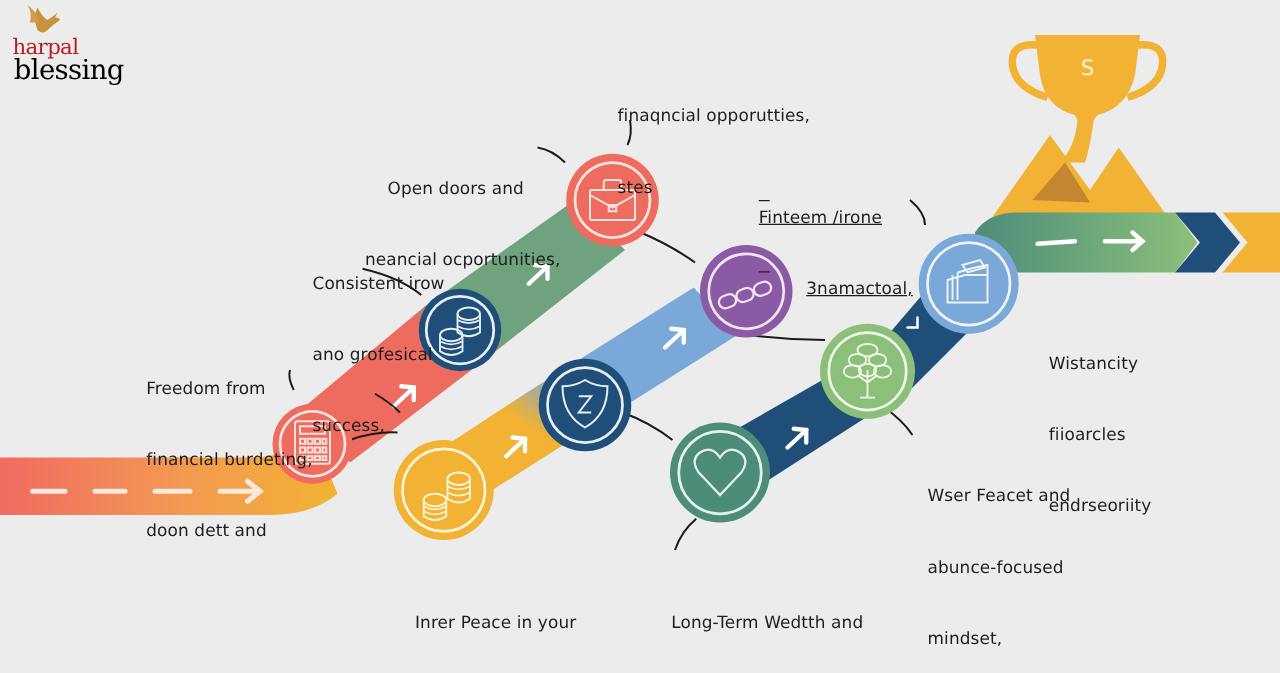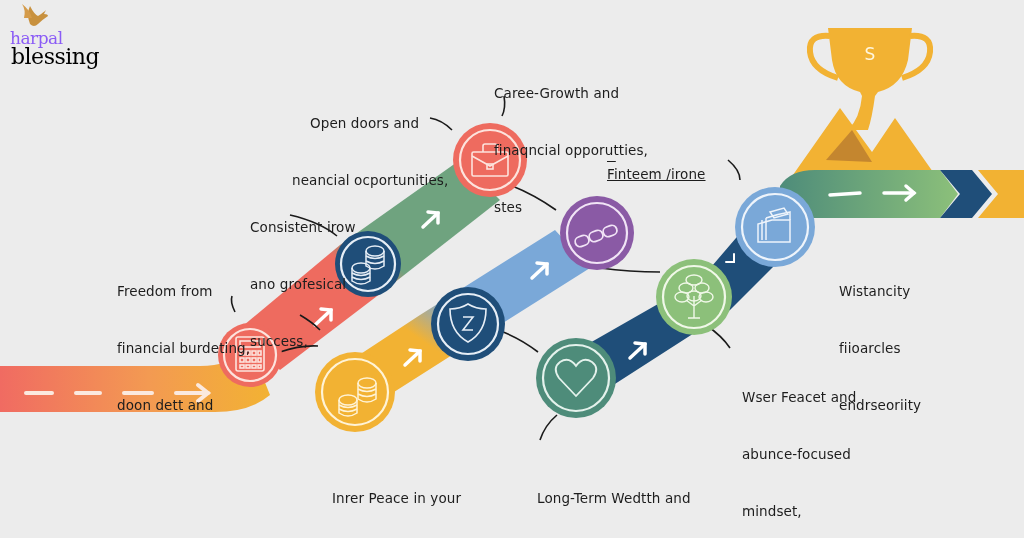--- a/index.html
+++ b/index.html
@@ -9,21 +9,21 @@
     font-family: "DejaVu Sans", sans-serif;
     position: relative;
   }
   #stage { position: absolute; left: 0; top: 0; width: 1024px; height: 538px; }
   .logo {
     position: absolute; left: 6px; top: 6px; width: 80px; height: 64px;
   }
   .logo .l1, .logo .l2 {
     position: absolute; font-family: "DejaVu Serif", serif; letter-spacing: -0.5px;
   }
-  .logo .l1 { left: 4px; top: 22px; font-size: 17px; color: #8b5cf6; }
+  .logo .l1 { left: 4px; top: 22px; font-size: 17px; color: #b91c1c; }
   .logo .l2 { left: 5px; top: 38px; font-size: 22px; color: #000000; }
   .label {
     position: absolute; font-size: 13.5px; line-height: 19px; color: #1d1d1d;
     white-space: pre; letter-spacing: 0.1px;
   }
 </style>
 </head>
 <body>
 
 <svg id="stage" viewBox="0 0 1024 538" xmlns="http://www.w3.org/2000/svg">
@@ -244,45 +244,45 @@
     <path d="M30 24 Q26 14 30 6 Q34 14 38 16 Q44 12 46 10 L44 14 Q48 14 48 16 Q42 20 38 24 Q34 28 30 24 Z" fill="#c8913e"></path>
     <path d="M24 18 Q26 10 22 4 Q30 10 32 18 Z" fill="#d49b4a"></path>
   </g>
 </svg>
 
 <div class="logo">
   <div class="l1">harpal</div>
   <div class="l2">blessing</div>
 </div>
 
-<div class="label" style="left:117px; top:244px;">
+<div class="label" style="left:117px; top:264px;">
   <div>Freedom from</div>
   <div>financial burdeting,</div>
   <div>doon dett and</div>
 </div>
 
 <div class="label" style="left:250px; top:180px;">
   <div>Consistent irow</div>
   <div>ano grofesical</div>
   <div>success,</div>
 </div>
 
 <div class="label" style="left:292px; top:76px; text-align:left;">
-  <div style="padding-left:18px;">Open doors and</div>
+  <div style="padding-left:18px;margin-top:28px;">Open doors and</div>
   <div>neancial ocportunities,</div>
 </div>
 
 <div class="label" style="left:494px; top:46px;">
-  <div>Caree-Growth and</div>
   <div>finaqncial opporutties,</div>
   <div>stes</div>
 </div>
 
 <div class="label" style="left:607px; top:127px;text-decoration:underline;">
   <div>Finteem /irone</div>
+  <div style="padding-left:38px;">3namactoal,</div>
 </div>
 
 <div class="label" style="left:839px; top:244px;">
   <div>Wistancity</div>
   <div>fiioarcles</div>
   <div>endrseoriity</div>
 </div>
 
 <div class="label" style="left:742px; top:350px;">
   <div>Wser Feacet and</div>

